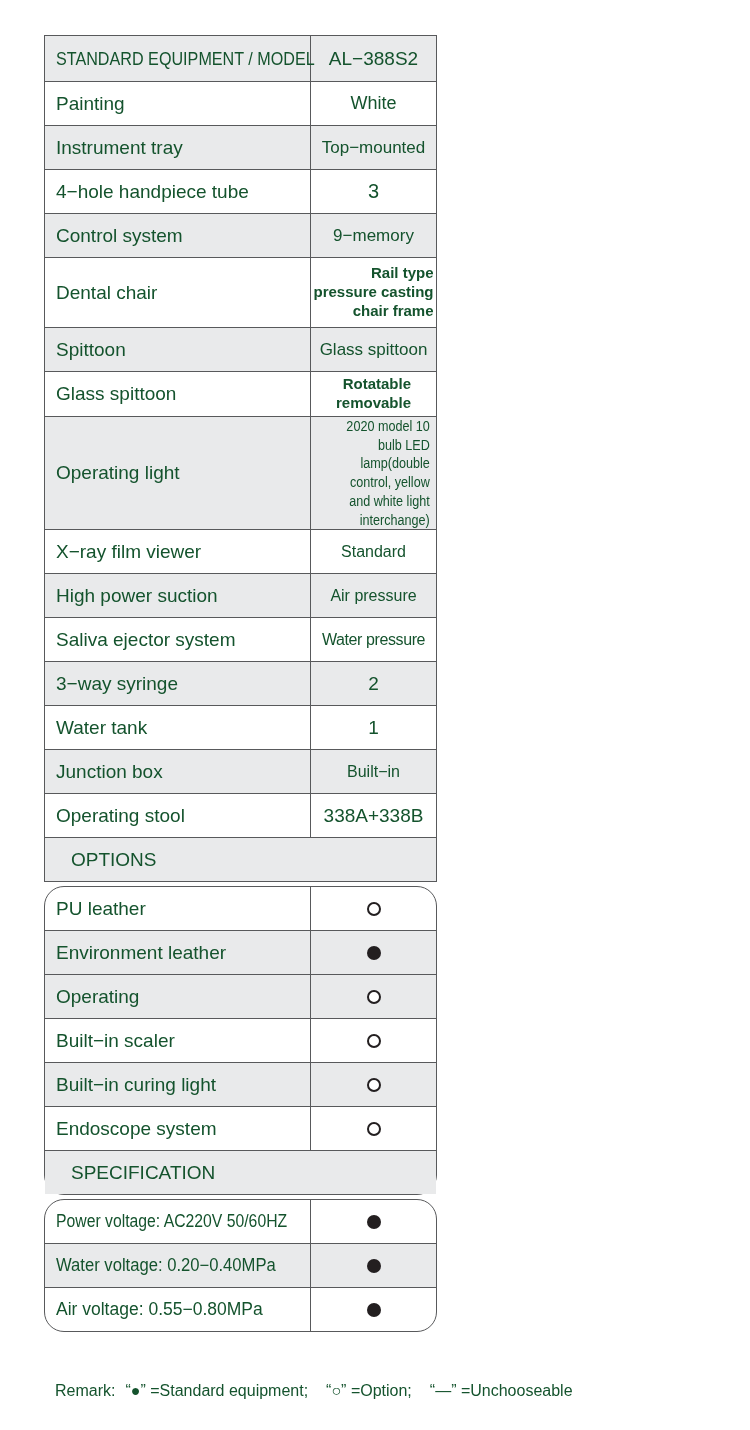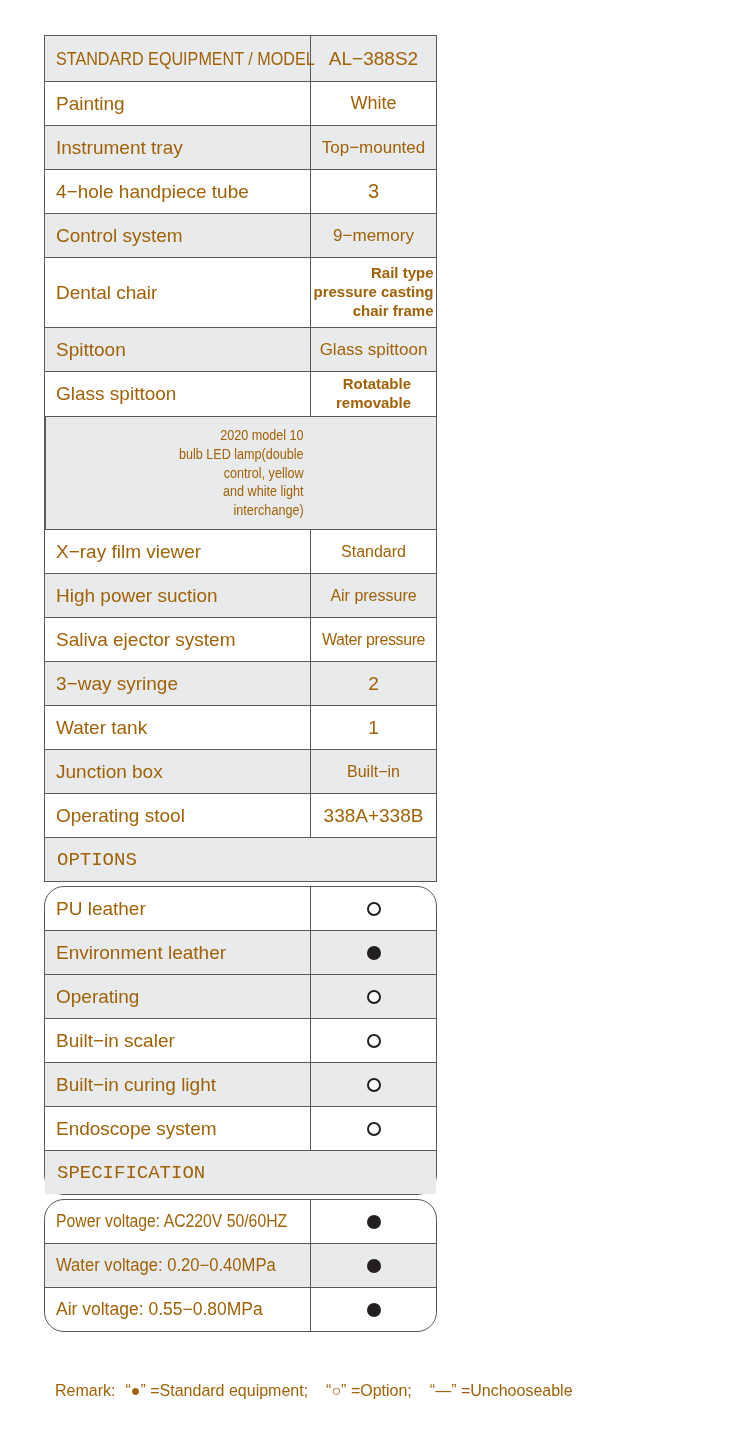--- a/index.html
+++ b/index.html
@@ -1,27 +1,27 @@
 <!DOCTYPE html>
 <html><head>
 <meta charset="utf-8">
 <style>
   html,body{margin:0;padding:0;}
   .page{position:relative;width:750px;height:1430px;background:#ffffff;overflow:hidden;
-        font-family:"Liberation Sans","DejaVu Sans",sans-serif;color:#a16207;}
+        font-family:"Liberation Sans","DejaVu Sans",sans-serif;color:#14532d;}
   .sheet{position:absolute;left:44px;top:35px;width:393px;}
   .block{border:1.5px solid #58595b;background:#fff;box-sizing:border-box;}
   .block + .block{margin-top:4px;border-radius:20px;}
   .trow{display:flex;border-top:1.5px solid #58595b;}
   .block .trow:first-child{border-top:none;}
   .band{background:#e9eaeb;}
   .cell{display:flex;align-items:center;box-sizing:border-box;min-width:0;}
   .label{flex:0 0 265px;padding-left:11px;}
   .value{flex:1;justify-content:center;text-align:right;border-left:1.5px solid #58595b;}
-  .section-row .cell{flex:1;border-left:none;padding-left:12px;font-family:Liberation Mono, monospace;}
+  .section-row .cell{flex:1;border-left:none;padding-left:26px;}
   .ltext{font-size:19px;display:inline-block;}
   .vtext{font-size:17px;display:inline-block;}
   .stitle{font-size:19px;}
   
   .rh45{height:45px}.rh43{height:43px}.rh44{height:44px}.rh69{height:69px}.rh112{height:112px}
   
   .v20{font-size:20px}.v19{font-size:19px}.v18{font-size:18px}.v17{font-size:17px}.v16{font-size:16px}
   .v16t{font-size:16px;letter-spacing:-0.4px;}
   .v15{font-size:15px;line-height:1.26;font-weight:bold;}
   .v14c{font-size:14px;line-height:1.34;transform:scaleX(.9);transform-origin:center center;}
@@ -109,20 +109,23 @@
         <div class="trow rh44">
           <div class="cell label">
             <span class="ltext">Glass spittoon</span>
           </div>
           <div class="cell value">
             <span class="vtext v15 pre">Rotatable
 removable</span>
           </div>
         </div>
         <div class="trow rh112 band">
+          <div class="cell label">
+            <span class="ltext">Operating light</span>
+          </div>
           <div class="cell value">
             <span class="vtext v14c pre">2020 model 10
 bulb LED lamp(double
 control, yellow
 and white light
 interchange)</span>
           </div>
         </div>
         <div class="trow rh43">
           <div class="cell label">

